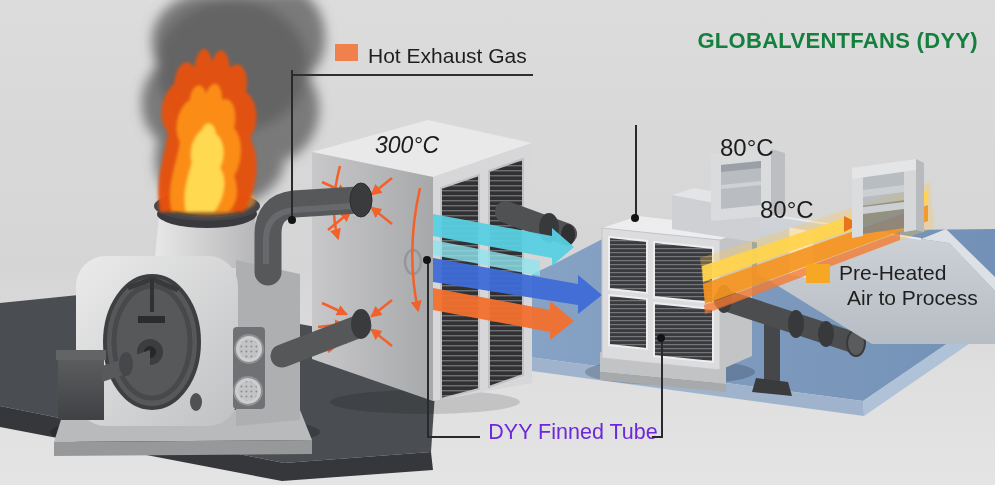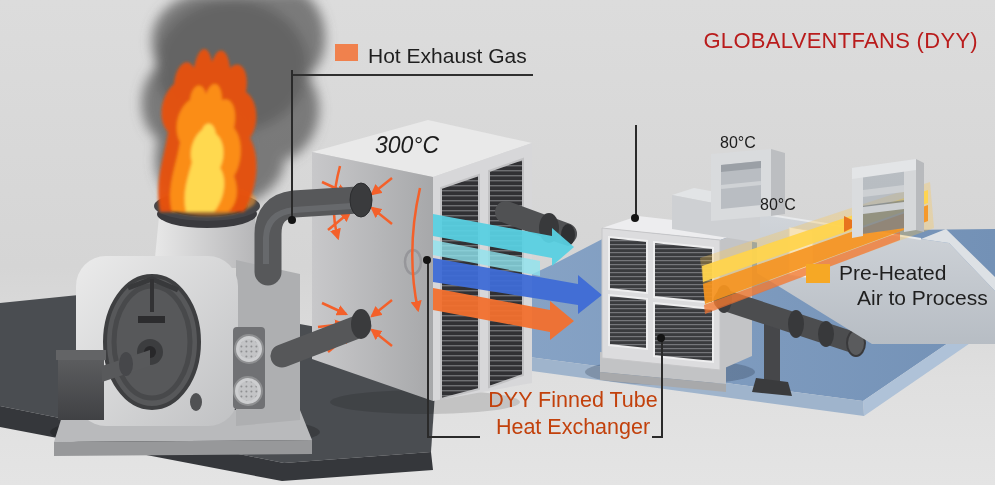--- a/index.html
+++ b/index.html
@@ -1,40 +1,40 @@
 <!DOCTYPE html>
 <html><head>
 <meta charset="utf-8">
 <style>
   html,body{margin:0;padding:0;background:#bfbfbf;}
   .stage{position:relative;width:995px;height:485px;overflow:hidden;
          font-family:"Liberation Sans",sans-serif;background:#d9d9d9;}
   .stage svg{position:absolute;left:0;top:0;}
   .lbl{position:absolute;color:#1f1f1f;white-space:nowrap;}
-  .title{right:17px;top:28px;font-size:22px;font-weight:400;color:#b91c1c;letter-spacing:.3px;}
+  .title{right:17px;top:28px;font-size:22px;font-weight:700;color:#15803d;letter-spacing:.3px;}
   .callout{display:flex;align-items:flex-start;}
   .hot-callout{left:291px;top:44px;width:242px;padding:0 0 6px 44px;gap:10px;
                font-size:21px;border-bottom:2px solid #2f2f2f;box-sizing:border-box;}
   .cold-callout{left:635px;top:99px;width:176px;padding:0 0 6px 32px;gap:10px;
                 font-size:21px;border-bottom:2px solid #2f2f2f;box-sizing:border-box;}
   .swatch{display:inline-block;flex:0 0 auto;}
   .sw-hot{width:23px;height:17px;background:#F0814D;}
   .sw-cold{width:23px;height:17px;background:#4EC4DC;}
   .sw-pre{width:24px;height:19px;background:#F6A825;margin-top:4px;}
   .leader{position:absolute;background:#2a2a2a;}
   .dot{position:absolute;width:8px;height:8px;border-radius:50%;background:#141414;}
-  .temp{font-size:16px;color:#1c1c1c;}
+  .temp{font-size:24px;color:#1c1c1c;}
   .t300{left:375px;top:132px;font-size:23px;font-style:italic;}
   .t80a{left:720px;top:134px;}
   .t80b{left:760px;top:196px;}
   .pre-callout{left:806px;top:260px;display:flex;gap:9px;font-size:21px;align-items:flex-start;}
   .pre-lines{line-height:25px;}
-  .pre-line2{margin-left:18px;}
-  .dyy-callout{left:478px;top:387px;width:190px;text-align:center;
-               font-size:21.5px;line-height:27px;color:#c2410c;}
+  .pre-line2{margin-left:8px;}
+  .dyy-callout{left:478px;top:419px;width:190px;text-align:center;
+               font-size:21.5px;line-height:27px;color:#6d28d9;}
 </style>
 </head>
 <body>
 
 <div class="stage">
 
 <svg width="995" height="485" viewBox="0 0 995 485">
   <defs>
     <linearGradient id="bg" x1="0" y1="0" x2="0" y2="1">
       <stop offset="0" stop-color="#dcdcdc"></stop>
@@ -267,21 +267,20 @@
 <div class="lbl pre-callout">
   <span class="swatch sw-pre"></span>
   <span class="pre-lines">
     <span style="display:block">Pre-Heated</span>
     <span class="pre-line2" style="display:block">Air to Process</span>
   </span>
 </div>
 
 <div class="lbl dyy-callout">
   <span style="display:block">DYY Finned Tube</span>
-  <span style="display:block">Heat Exchanger</span>
 </div>
 <div class="leader" style="left:428px;top:436px;width:52px;height:2px;"></div>
 <div class="leader" style="left:427px;top:259px;width:2px;height:179px;"></div>
 <div class="dot" style="left:423px;top:256px;"></div>
 <div class="leader" style="left:661px;top:338px;width:2px;height:100px;"></div>
 <div class="leader" style="left:652px;top:436px;width:11px;height:2px;"></div>
 <div class="dot" style="left:657px;top:334px;"></div>
 
 </div>
 

